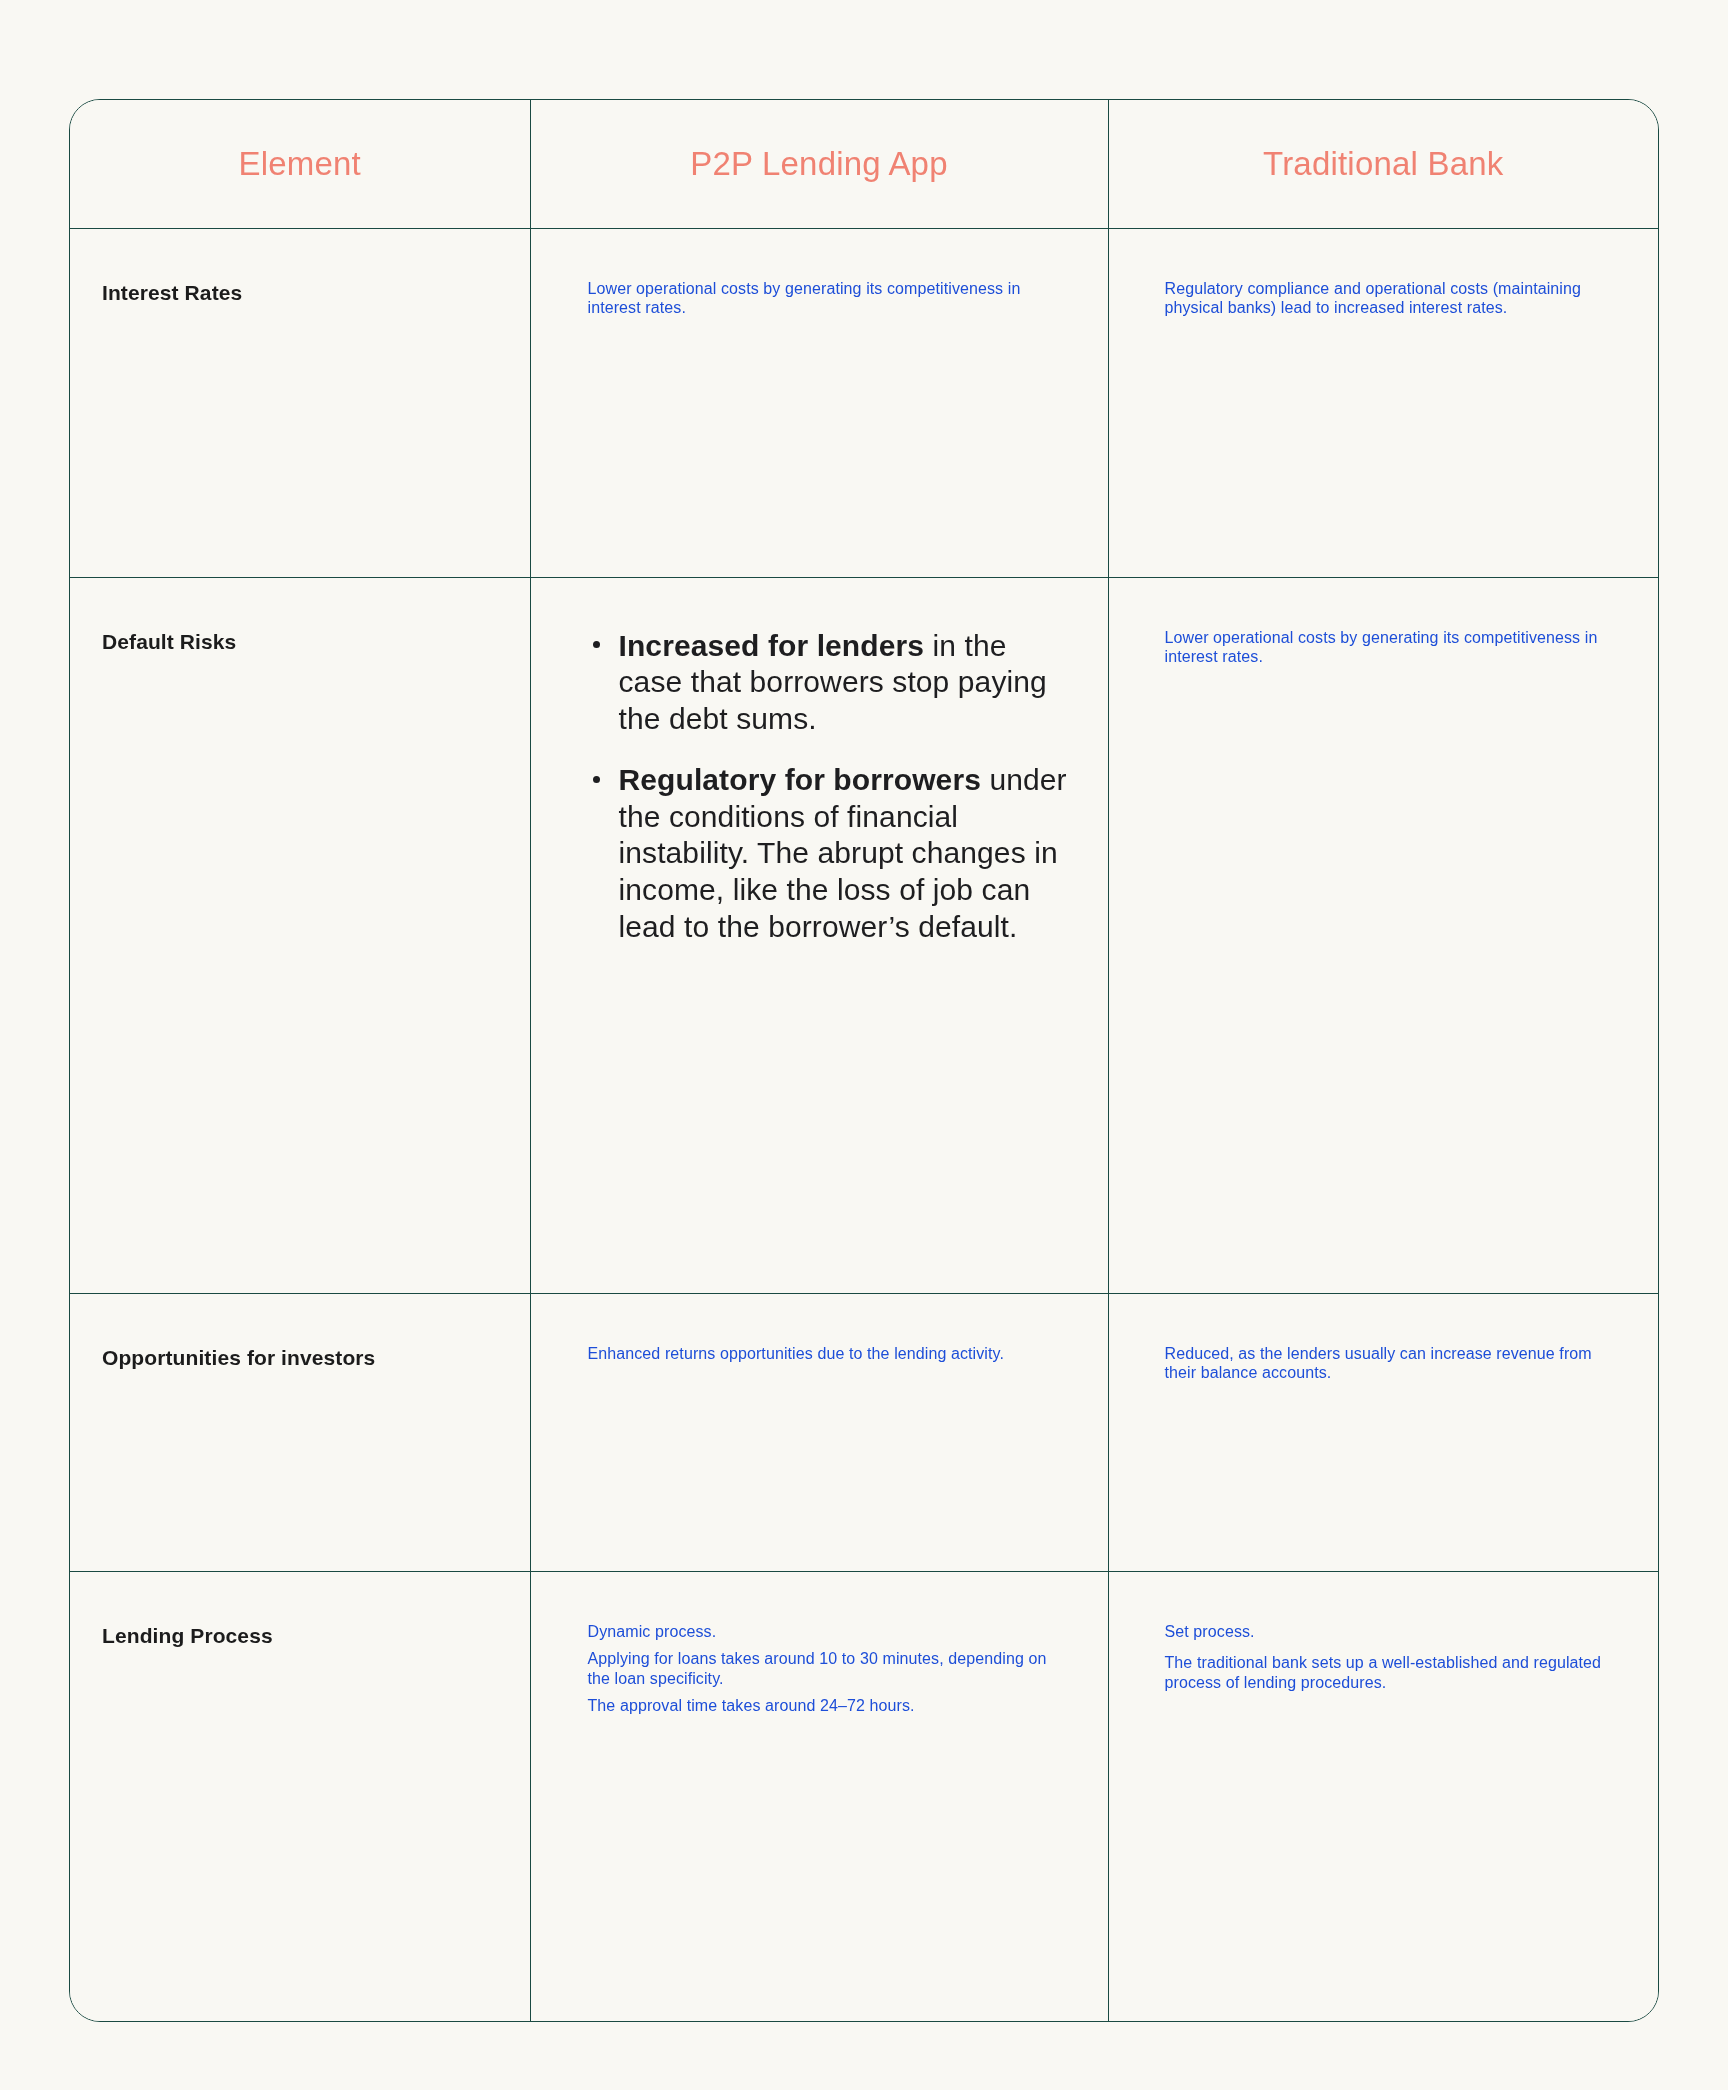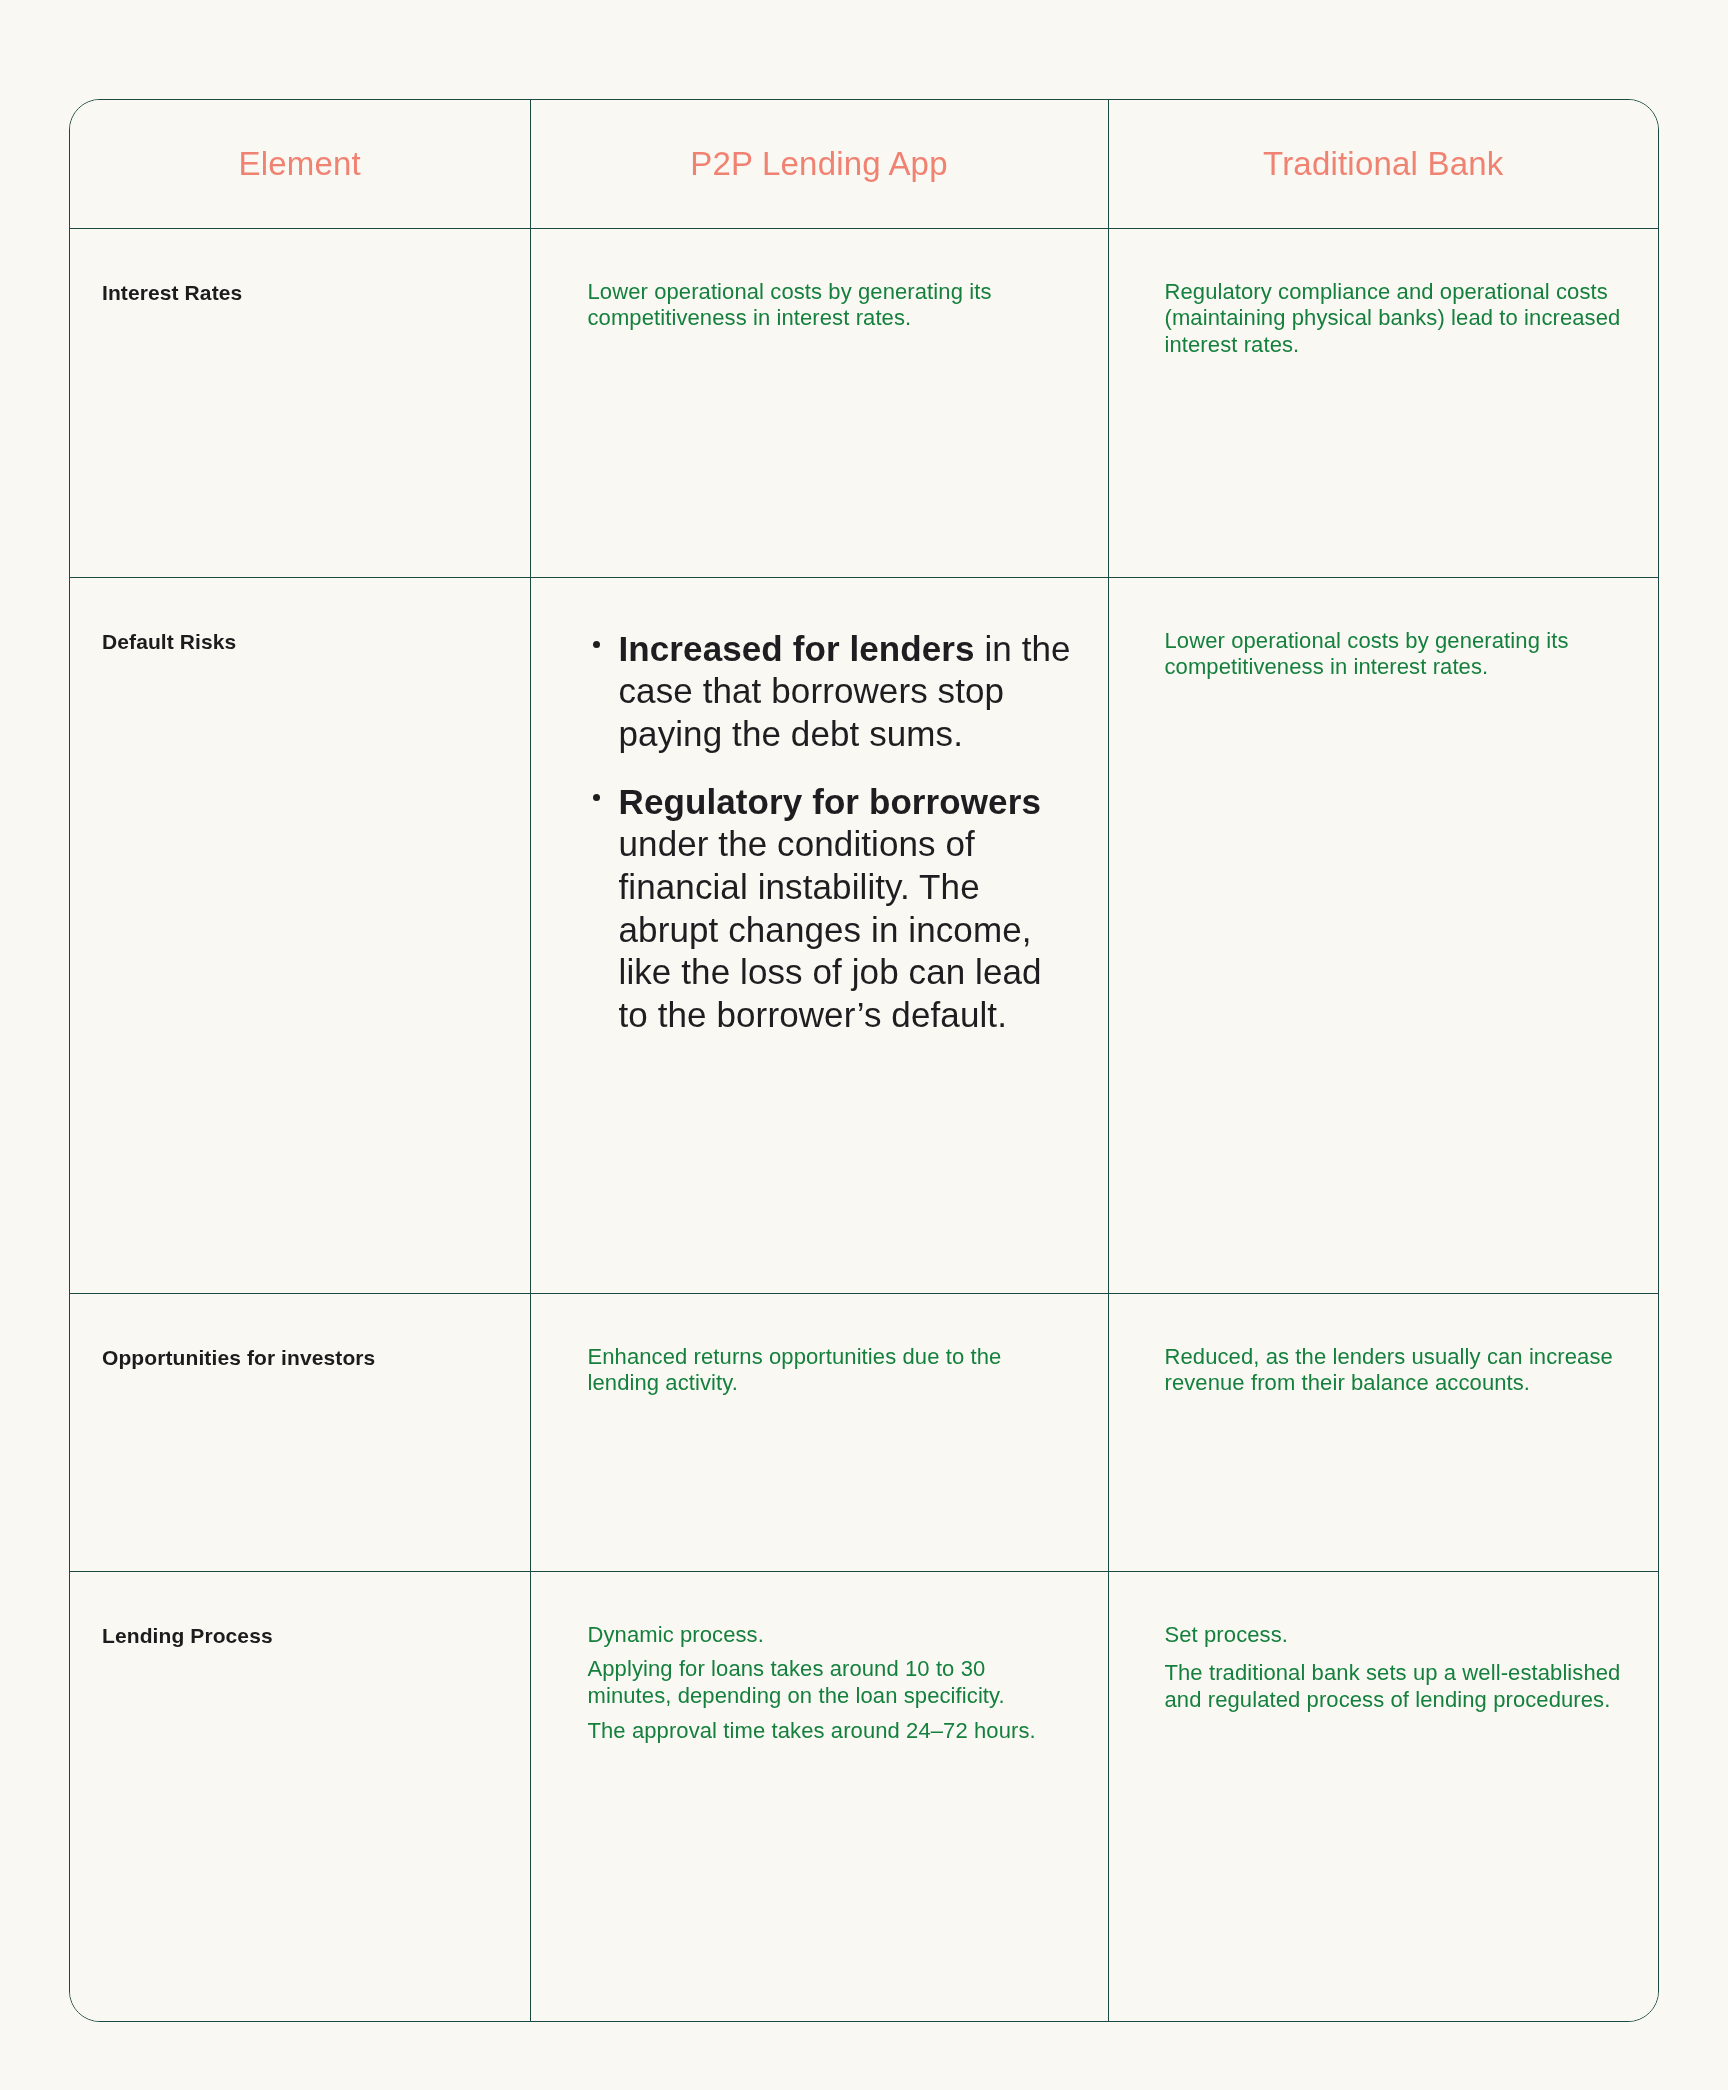--- a/index.html
+++ b/index.html
@@ -82,40 +82,40 @@
     display: block;
     color: #1C1C1C;
     font-size: 21px;
     font-weight: 700;
     line-height: 1.35;
     letter-spacing: 0.1px;
   }
 
   .body-text {
     display: block;
-    color: #15803d;
-    font-size: 22px;
+    color: #1d4ed8;
+    font-size: 16px;
     font-weight: 400;
     line-height: 1.22;
     letter-spacing: 0.1px;
   }
   .body-text + .body-text { margin-top: 8px; }
   .body-text.tight + .body-text.tight { margin-top: 12px; }
 
   
   .bullets {
     list-style: none;
     margin: 0;
     padding: 0;
   }
   .bullets li {
     position: relative;
     padding-left: 31px;
     color: #1E1E20;
-    font-size: 35px;
+    font-size: 30px;
     line-height: 1.22;
     letter-spacing: 0.1px;
   }
   .bullets li + li { margin-top: 25px; }
   .bullets li::before {
     content: "";
     position: absolute;
     left: 5.4px;
     top: 13.5px;
     width: 7.2px;

